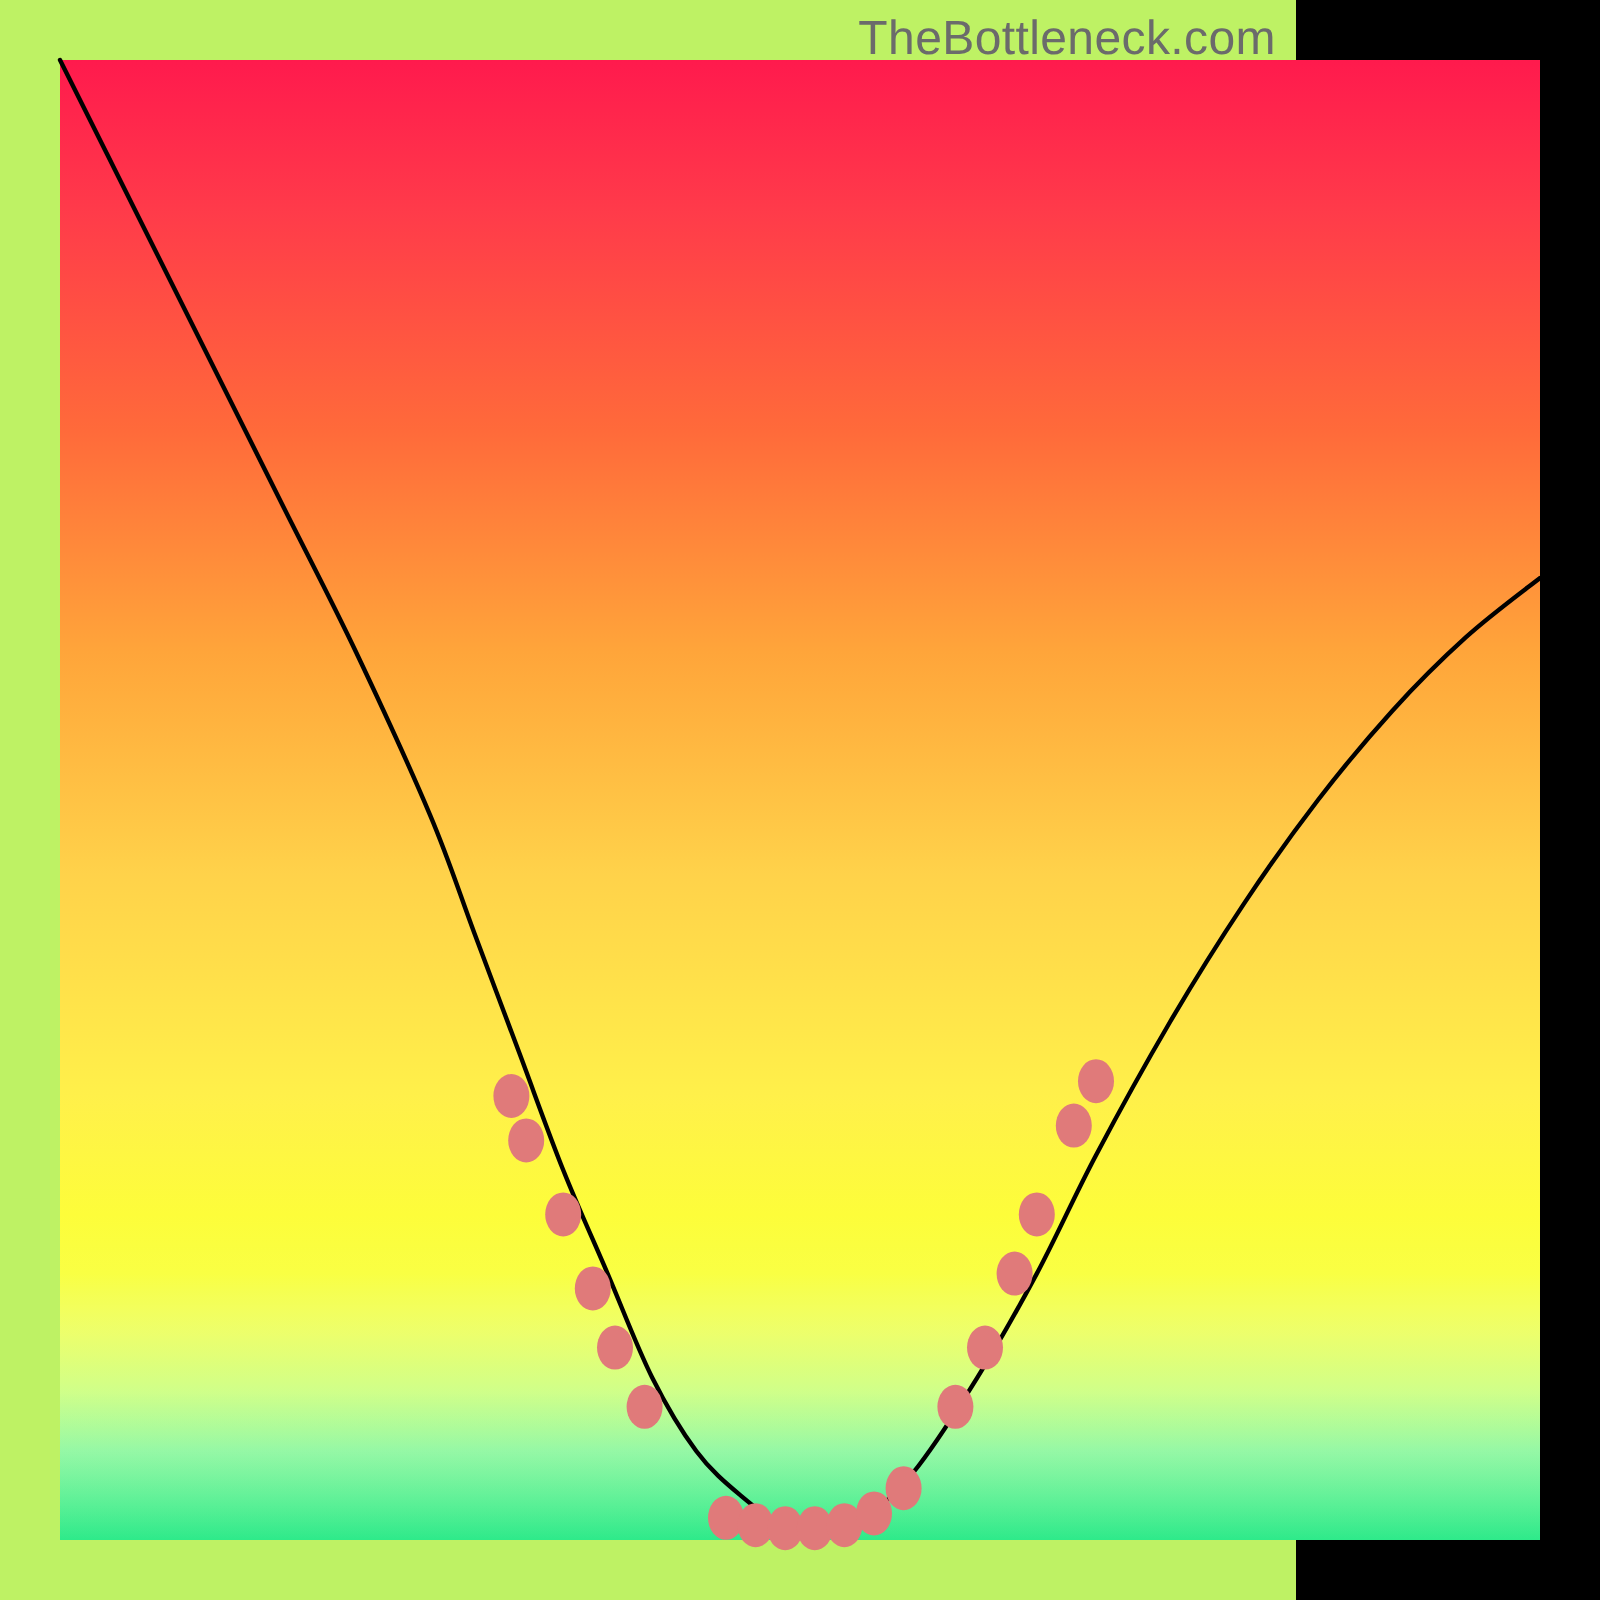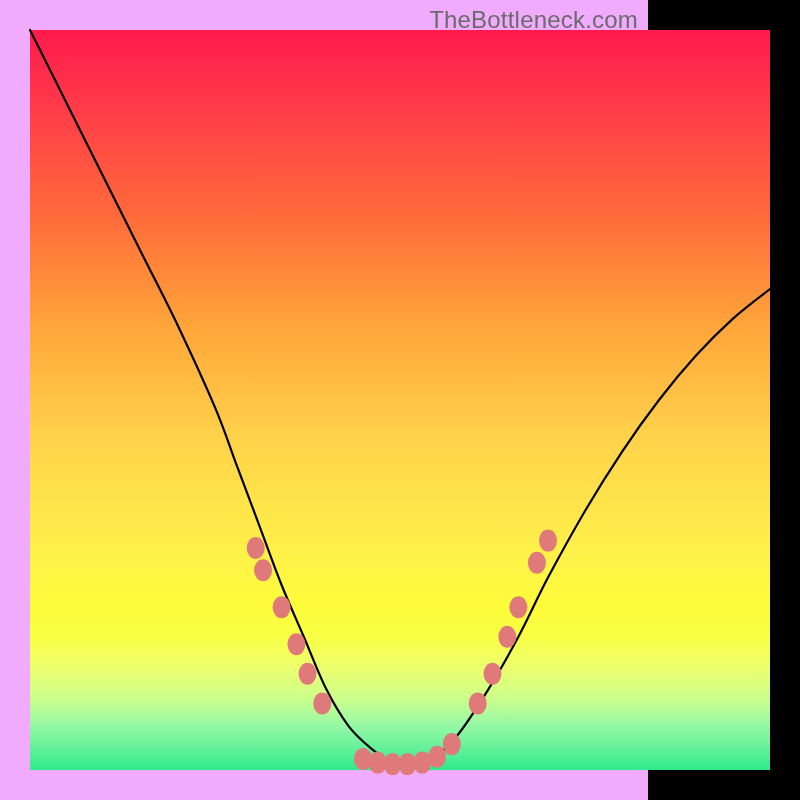--- a/index.html
+++ b/index.html
@@ -10,21 +10,21 @@
     background: #000;
     overflow: hidden;
     font-family: Arial, Helvetica, sans-serif;
   }
   .frame {
     position: absolute;
     left: 0;
     top: 0;
     width: 648px;
     height: 800px;
-    background: #f0abfc;
+    background: #bef264;
   }
   .plot {
     position: absolute;
     left: 30px;
     top: 30px;
     width: 740px;
     height: 740px;
     background: linear-gradient(to bottom,
       #ff1a4d 0%,
       #ff3a4a 10%,

